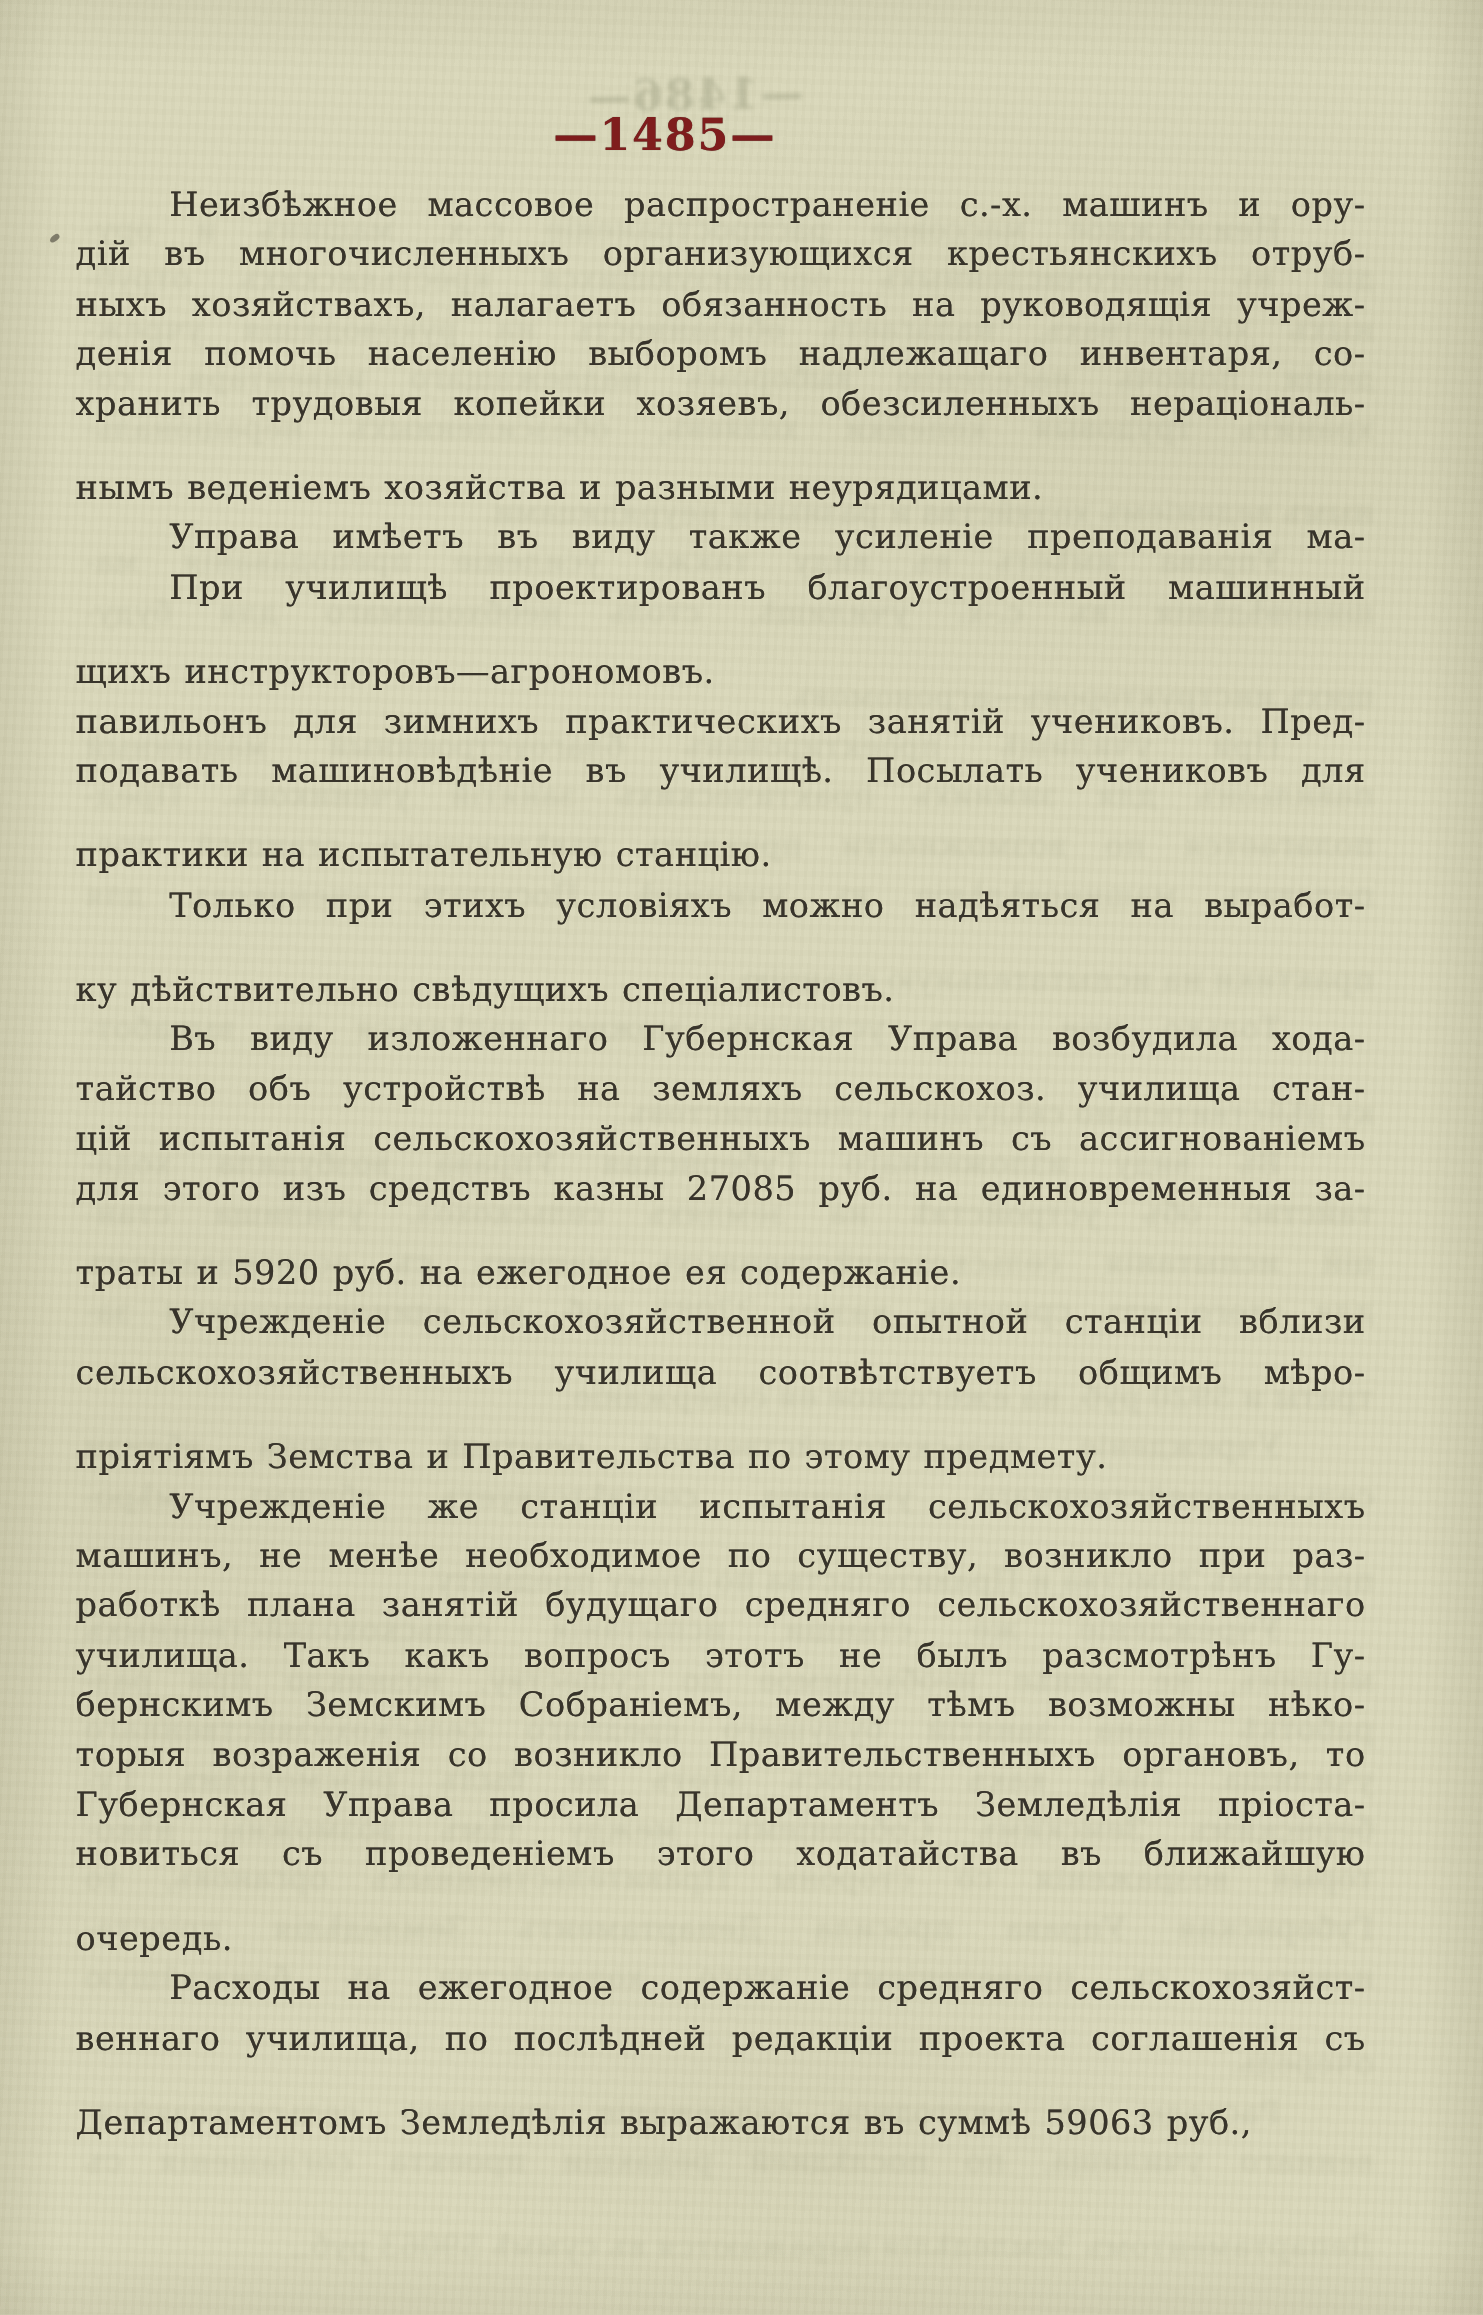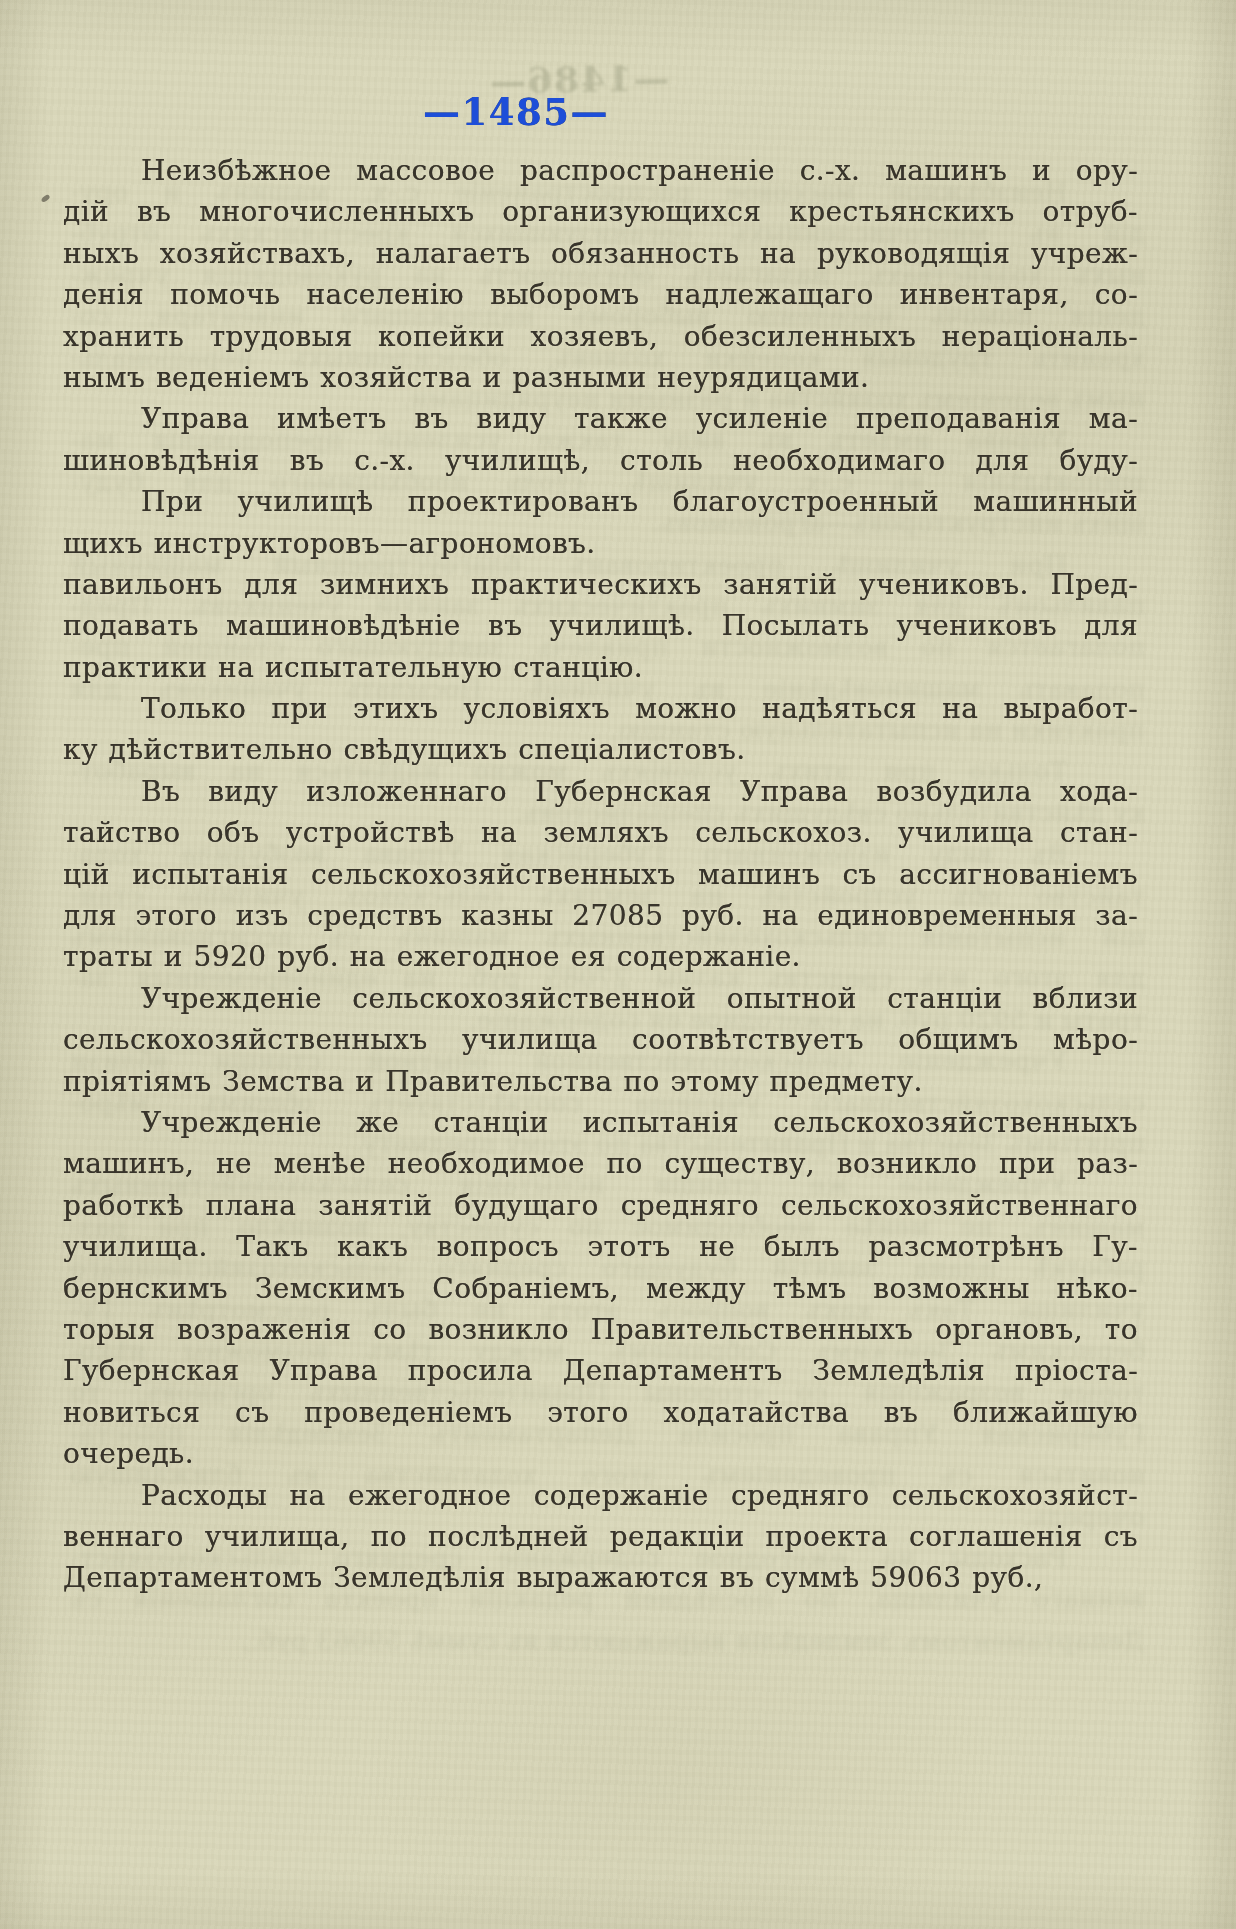--- a/index.html
+++ b/index.html
@@ -40,25 +40,25 @@
     border-radius: 60% 40% 50% 50%;
     transform: rotate(-35deg);
   }
   .page { position: absolute; inset: 0; }
 
   .page-number {
     position: absolute;
     top: 90px;
     left: 423px;
     width: 262px;
-    text-align: left;
+    text-align: center;
     font-size: 37px;
     font-weight: 700;
     letter-spacing: 1.5px;
-    color: #1d4ed8;
+    color: #7f1d1d;
     text-shadow: 0 0 0.6px rgba(46,42,33,0.8);
   }
   .ghost-number {
     position: absolute;
     top: 58px;
     left: 448px;
     width: 262px;
     text-align: center;
     font-size: 36px;
     font-weight: 700;
@@ -81,21 +81,21 @@
     color: var(--ink);
     text-shadow: 0 0 0.55px rgba(56,52,43,0.75);
   }
   .line {
     height: 41.4px;
     white-space: nowrap;
     text-align: justify;
     text-align-last: justify;
   }
   .line.first { text-indent: 78px; }
-  .line.last  { text-align-last: left; }
+  .line.last  { text-align-last: left; margin-top: 29px; }
 
   
   .ghost-text {
     position: absolute;
     left: 70px;
     top: 172px;
     width: 1075px;
     font-size: 26px;
     line-height: 41.4px;
     letter-spacing: 0.4px;
@@ -157,21 +157,20 @@
     </div>
 
   <div class="text-block" id="text">
       <div class="line first">Неизбѣжное массовое распространеніе с.-х. машинъ и ору-</div>
       <div class="line">дій въ многочисленныхъ организующихся крестьянскихъ отруб-</div>
       <div class="line">ныхъ хозяйствахъ, налагаетъ обязанность на руководящія учреж-</div>
       <div class="line">денія помочь населенію выборомъ надлежащаго инвентаря, со-</div>
       <div class="line">хранить трудовыя копейки хозяевъ, обезсиленныхъ нераціональ-</div>
       <div class="line last">нымъ веденіемъ хозяйства и разными неурядицами.</div>
       <div class="line first">Управа имѣетъ въ виду также усиленіе преподаванія ма-</div>
-      <div class="line">шиновѣдѣнія въ с.-х. училищѣ, столь необходимаго для буду-</div>
       <div class="line first">При училищѣ проектированъ благоустроенный машинный</div>
       <div class="line last">щихъ инструкторовъ—агрономовъ.</div>
       <div class="line">павильонъ для зимнихъ практическихъ занятій учениковъ. Пред-</div>
       <div class="line">подавать машиновѣдѣніе въ училищѣ. Посылать учениковъ для</div>
       <div class="line last">практики на испытательную станцію.</div>
       <div class="line first">Только при этихъ условіяхъ можно надѣяться на выработ-</div>
       <div class="line last">ку дѣйствительно свѣдущихъ спеціалистовъ.</div>
       <div class="line first">Въ виду изложеннаго Губернская Управа возбудила хода-</div>
       <div class="line">тайство объ устройствѣ на земляхъ сельскохоз. училища стан-</div>
       <div class="line">цій испытанія сельскохозяйственныхъ машинъ съ ассигнованіемъ</div>

